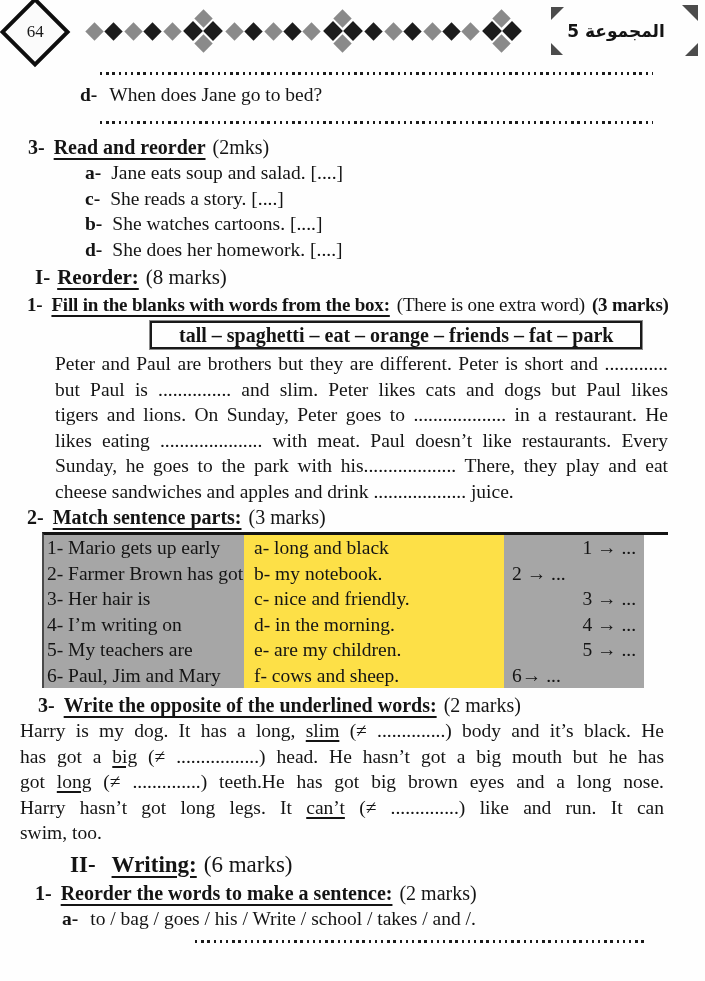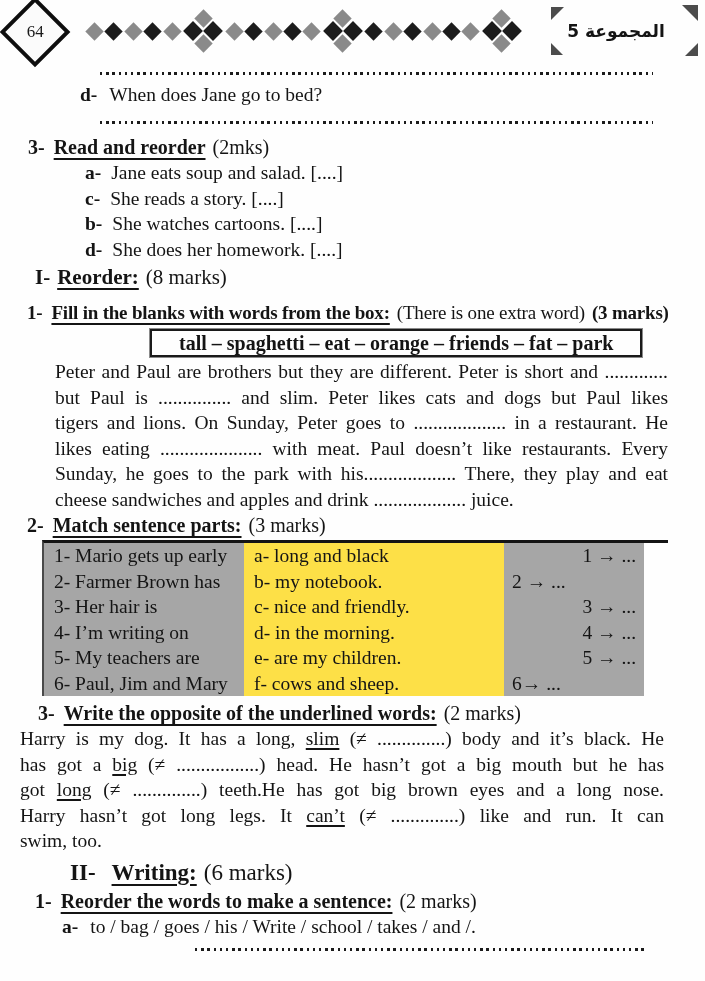--- a/index.html
+++ b/index.html
@@ -37,30 +37,30 @@
   .shead{font-size:20px;line-height:26px;white-space:nowrap;}
   .shead .num{font-weight:bold;margin-right:9px;}
   .tu{font-weight:bold;text-decoration:underline;text-decoration-thickness:2px;text-underline-offset:3.5px;}
   .marks{margin-left:7px;font-family:Liberation Serif, serif;}
   .bmarks{margin-left:7px;font-weight:bold;}
   .h-read{margin:10px 0 0 28px;}
   .item{margin-left:85px;font-size:19.5px;line-height:25.5px;}
   .item b{margin-right:10px;}
   .bighead{font-size:21px;line-height:30px;margin-left:35px;}
   .bighead .num{font-weight:bold;margin-right:7px;}
-  .h-fill{margin:8px 0 0 27px;font-size:19px;letter-spacing:-0.2px;}
+  .h-fill{margin:0 0 0 27px;font-size:19px;letter-spacing:-0.2px;}
   .wordbox{margin:3px 0 2px 150px;width:fit-content;border:2px solid #1a1a1a;outline:1px solid #8a8a8a;
            padding:0 27px;font-weight:bold;font-size:20px;line-height:24px;}
   .para{margin-left:55px;width:613px;font-size:19.5px;line-height:25.5px;}
   .jl{text-align:justify;text-align-last:justify;}
   .jl.last{text-align-last:left;}
   .h-match{margin:0 0 0 27px;}
   .mtable{margin:2px 0 0 42px;width:626px;border-top:3px solid #141414;border-left:2px solid #4a4a4a;box-sizing:border-box;}
   .mrow{display:flex;height:25.5px;font-size:19.5px;line-height:25.5px;}
-  .cl{width:200px;background:var(--tg,#a6a6a6);padding-left:10px;box-sizing:border-box;font-family:Liberation Serif, serif;}
+  .cl{width:200px;background:var(--tg,#a6a6a6);padding-left:3px;box-sizing:border-box;font-family:Liberation Serif, serif;}
   .cm{width:260px;background:#fde047;padding-left:10px;box-sizing:border-box;}
   .cr{width:140px;background:var(--tg,#a6a6a6);box-sizing:border-box;}
   .cr.r{text-align:right;padding-right:8px;} .cr.l{text-align:left;padding-left:8px;}
   .h-opp{margin:4px 0 0 38px;}
   .opara{margin-left:20px;width:644px;font-size:19.5px;line-height:25.5px;}
   .u{text-decoration:underline;text-decoration-thickness:1.8px;text-underline-offset:3px;}
   .h-writing{margin:3px 16px 0 70px;font-size:23px;line-height:31px;}
   .h-writing .num{margin-right:16px;}
   .h-reword{margin:0 0 0 35px;}
   .witem{margin-left:62px;font-size:19.5px;line-height:26px;}

